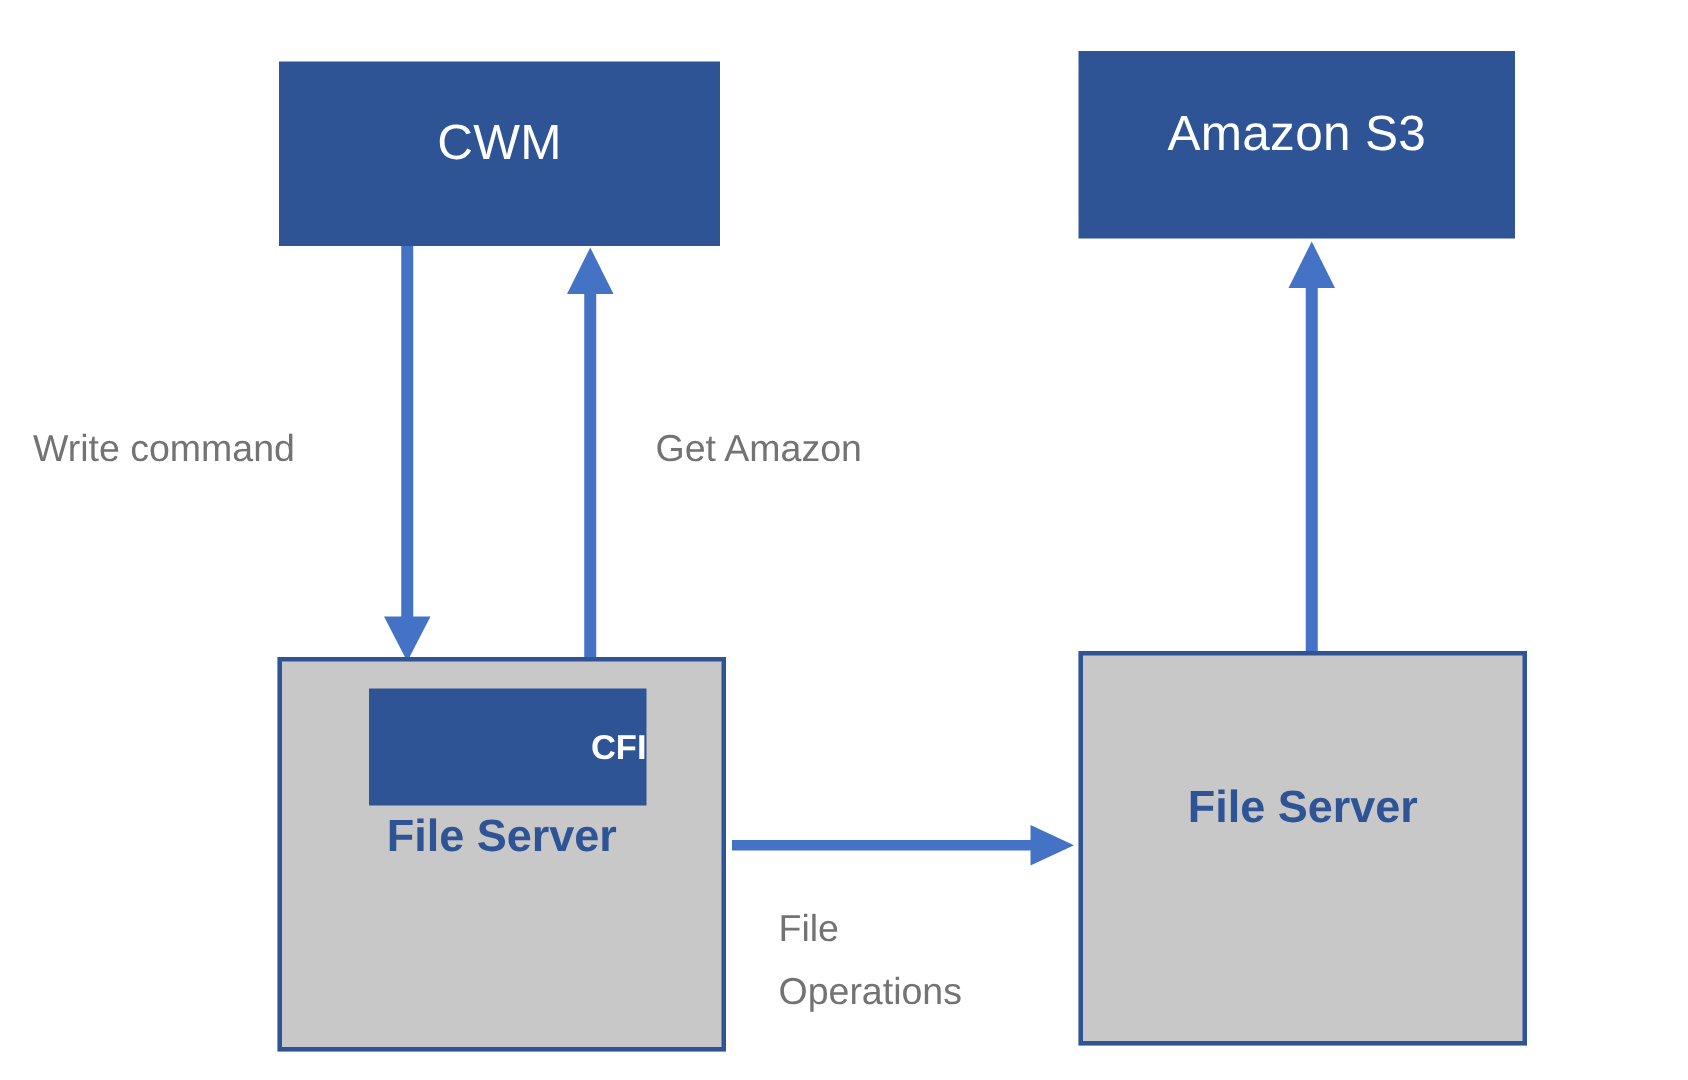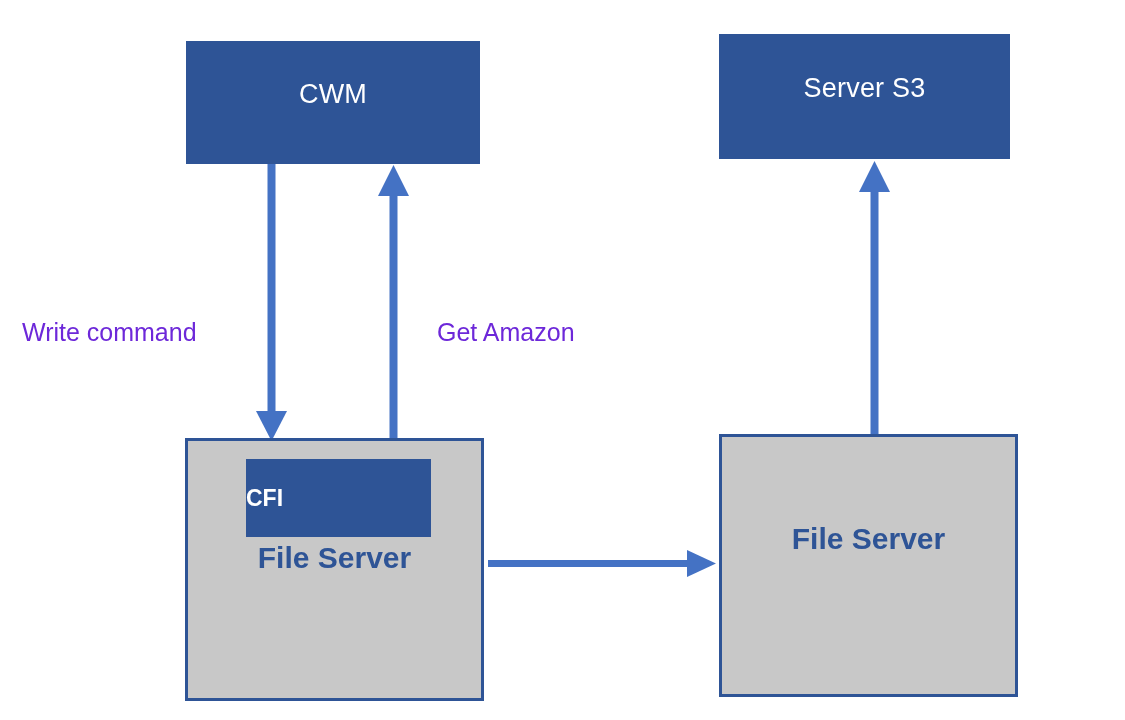--- a/index.html
+++ b/index.html
@@ -20,21 +20,21 @@
   .box {
     position: absolute;
     box-sizing: border-box;
     display: flex;
     align-items: center;
     justify-content: center;
   }
   .box-solid {
     background: #2E5496;
     color: #ffffff;
-    font-size: 27px;
+    font-size: 33px;
     font-weight: 400;
     letter-spacing: 0.2px;
   }
   .box-server {
     background: #C8C8C8;
     border: 3px solid #2E5496;
     color: #2E5496;
     font-size: 30px;
     font-weight: bold;
   }
@@ -55,21 +55,21 @@
     position: absolute;
     left: 58px;
     top: 18px;
     width: 185px;
     height: 78px;
     background: #2E5496;
     color: #ffffff;
     font-size: 23px;
     display: flex;
     align-items: center;
-    justify-content: flex-start;
+    justify-content: flex-end;
   }
   #fileserver-left-label {
     position: absolute;
     left: 0;
     top: 100px;
     width: 293px;
     text-align: center;
     font-size: 30px;
     font-weight: bold;
     color: #2E5496;
@@ -87,25 +87,24 @@
     left: 0;
     top: 0;
     width: 1125px;
     height: 720px;
     pointer-events: none;
   }
 
   
   .edge-label {
     position: absolute;
-    color: #6d28d9;
+    color: #737373;
     font-size: 25px;
     white-space: nowrap;
     line-height: 1.68;
-    margin-top: 33px;
   }
   #label-write-command { left: 22px;  top: 278px; }
   #label-get-status    { left: 437px; top: 278px; }
   #label-file-transfer { left: 934px; top: 268px; }
   #label-file-operations {
     left: 519px;
     top: 598px;
     white-space: normal;
     width: 160px;
   }
@@ -136,33 +135,37 @@
       <line x1="874.5" y1="440" x2="874.5" y2="183" stroke="#4472C4" stroke-width="8"></line>
       <polygon points="874.5,161 859,192 890,192" fill="#4472C4"></polygon>
     </g>
   </svg>
 
   <div class="box box-solid" id="cwm-box">
     <span class="box-label">CWM</span>
   </div>
 
   <div class="box box-solid" id="s3-box">
-    <span class="box-label">Server S3</span>
+    <span class="box-label">Amazon S3</span>
   </div>
 
   <div class="box box-server" id="fileserver-left">
     <div id="cfi-box">
       <span>CFI</span>
     </div>
     <div id="fileserver-left-label">File Server</div>
   </div>
 
   <div class="box box-server" id="fileserver-right">
     <span id="fileserver-right-label">File Server</span>
   </div>
 
   <div class="edge-label" id="label-write-command">Write command</div>
 
   <div class="edge-label" id="label-get-status">Get Amazon</div>
 
+  <div class="edge-label" id="label-file-operations">
+    <div>File</div>
+    <div>Operations</div>
+  </div>
 
 
 </div>
 
 </body></html>

